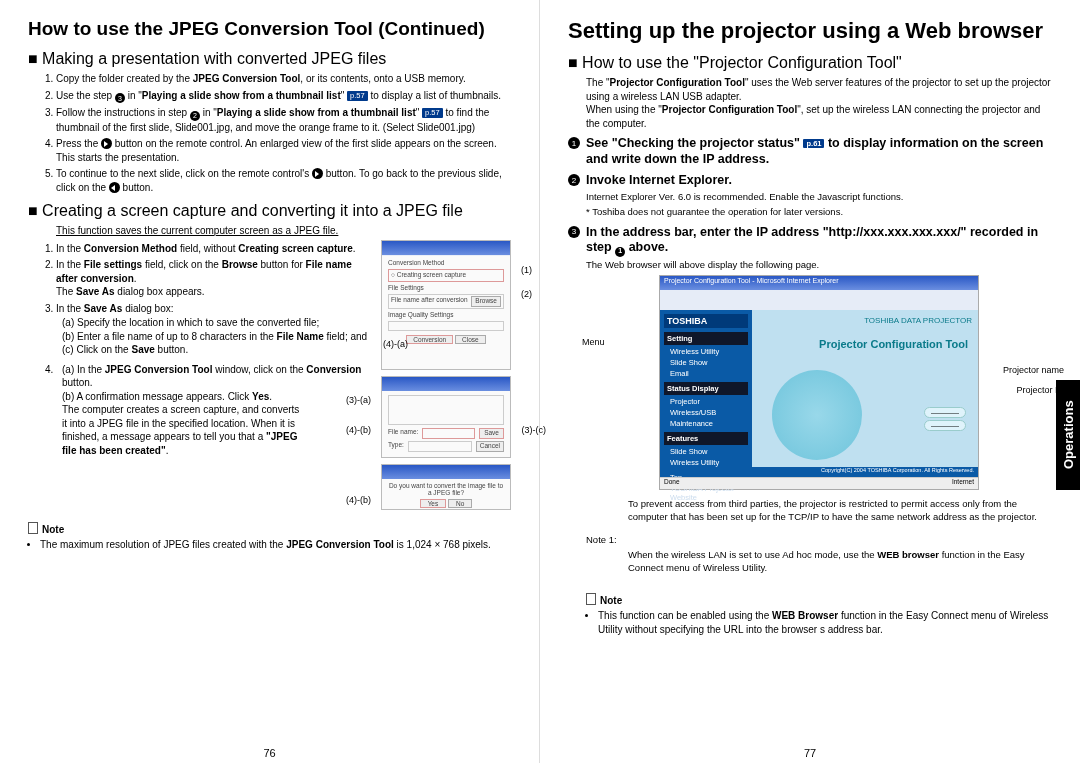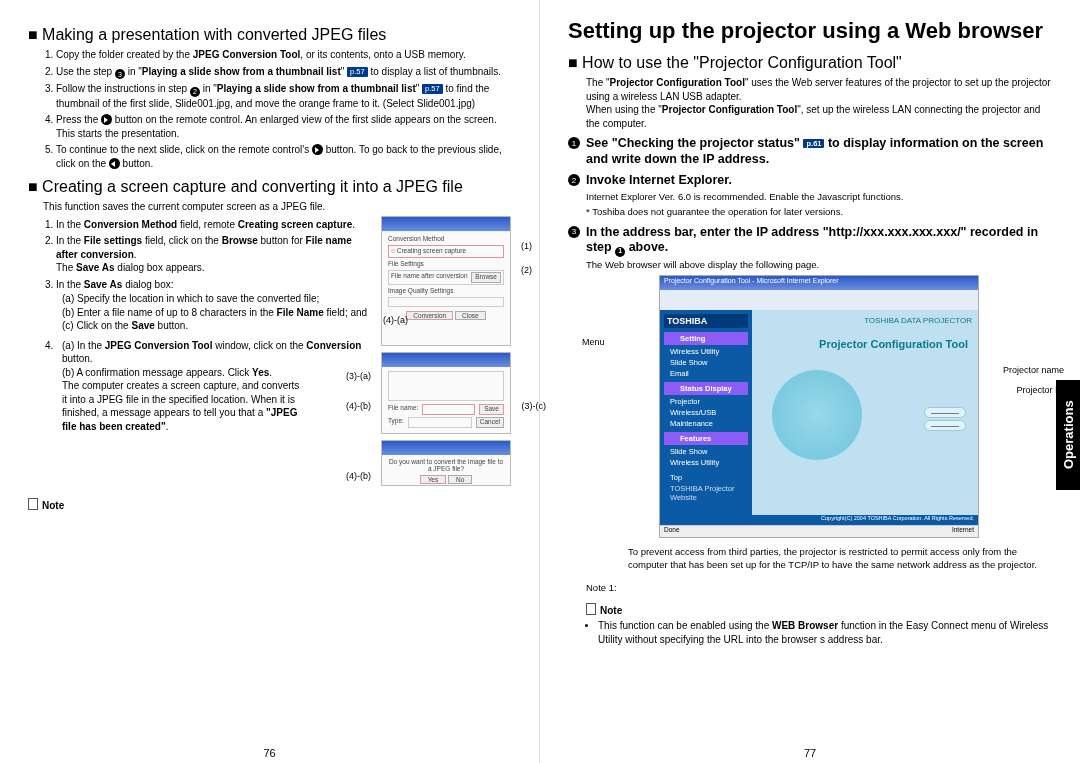--- a/index.html
+++ b/index.html
@@ -137,52 +137,53 @@
     position: absolute;
     bottom: 4px;
     font-size: 11px;
     left: 50%;
     transform: translateX(-50%);
     margin-top: 32px;
   }
   .wrap-sc { float: right; margin: 2px 0 4px 6px; }
   .fig-big {
     width: 320px;
-    height: 263px;
+    height: 215px;
     border: 1px solid #aaa;
     margin: 4px auto 8px auto;
     position: relative;
     background: #f5f7fb;
     box-sizing: border-box;
   }
   .fig-big .topbar { height:14px; background: linear-gradient(#2a58c5,#6a8ee0); font-size:7px; color:#fff; padding:1px 4px; box-sizing:border-box; }
   .fig-big .tool { height:20px; background:#e6ecf7; border-bottom:1px solid #ccc; }
   .fig-big .side { position:absolute; left:0; top:34px; bottom:12px; width:92px; background:#0a5aa6; color:#fff; font-size:7.5px; padding:4px; box-sizing:border-box;}
   .fig-big .side .logo { background:#003a7a; color:#fff; font-weight:bold; font-size:9px; padding:2px 3px; margin-bottom:4px;}
-  .fig-big .side .grp { background:#8b5cf6; padding:2px 16px; margin:3px 0 1px 0; font-weight:bold;}
+  .fig-big .side .grp { background:#0f172a; padding:2px 3px; margin:3px 0 1px 0; font-weight:bold;}
   .fig-big .side .it { padding:1px 0 1px 6px; }
   .fig-big .main { position:absolute; left:92px; right:0; top:34px; bottom:12px; background:#bfe0f0; }
   .fig-big .main .mtitle { position:absolute; right:6px; top:6px; font-size:8px; color:#0a7a8a; text-align:right;}
   .fig-big .main .ptool { position:absolute; right:10px; top:28px; color:#0a7a8a; font-weight:bold; font-size:11px;}
   .fig-big .main .anticon { position:absolute; left:20px; top:60px; width:90px; height:90px; border-radius:50%; background: radial-gradient(circle,#8fd6e8,#5abdd6); opacity:.8;}
   .fig-big .main .btns { position:absolute; right:12px; top:95px; font-size:7px; }
   .fig-big .main .btns div{ background:#dff3fb; border:1px solid #9cc; border-radius:6px; padding:1px 6px; margin:2px 0; text-align:center;}
   .fig-big .foot { position:absolute; left:0; right:0; bottom:0; height:11px; background:#eee; border-top:1px solid #ccc; font-size:6.5px; padding:0 4px;}
   .fig-labels { position: absolute; font-size:9px; }
   .notelist { margin: 4px 0 0 0; font-size:9.5px; }
   .notelist div { display:flex; gap:4px; line-height:1.35; margin-bottom:2px; }
   .notelist .k { flex-shrink:0; width:38px;margin-top:36px; }
   b { font-weight:bold; }
 </style>
 </head>
 <body>
 
 <div class="spread">
 
   <div class="page page-left">
+    <h1 class="title">How to use the JPEG Conversion Tool (Continued)</h1>
 
     <h2 class="sub">Making a presentation with converted JPEG files</h2>
     <ol class="num">
       <li>
         <span>Copy the folder created by the </span><b>JPEG Conversion Tool</b><span>, or its contents, onto a USB memory.</span>
       </li>
       <li>
         <span>Use the step </span><span class="circ sm">3</span><span> in "</span><b>Playing a slide show from a thumbnail list</b><span>" </span><span class="pref">p.57</span><span> to display a list of thumbnails.</span>
       </li>
       <li>
@@ -190,21 +191,21 @@
       </li>
       <li>
         <span>Press the </span><span class="btnicon"></span><span> button on the remote control. An enlarged view of the first slide appears on the screen. This starts the presentation.</span>
       </li>
       <li>
         <span>To continue to the next slide, click on the remote control's </span><span class="btnicon"></span><span> button. To go back to the previous slide, click on the </span><span class="btnicon back"></span><span> button.</span>
       </li>
     </ol>
 
     <h2 class="sub">Creating a screen capture and converting it into a JPEG file</h2>
-    <div style="margin-left:15px; line-height:1.35;">This function saves the current computer screen as a JPEG file.</div>
+    <div style="margin-left:28px; line-height:1.35;text-decoration:underline;">This function saves the current computer screen as a JPEG file.</div>
 
     <div class="wrap-sc">
       <div class="shot" style="width:130px;height:130px;">
         <div class="bar"></div>
         <div style="padding:4px 6px; font-size:6.5px; line-height:1.3;">
           Conversion Method<br>
           <div style="border:1px solid #d99;margin:2px 0;padding:1px 2px;">○ Creating screen capture</div>
           File Settings<br>
           <div style="border:1px solid #ccc;margin:2px 0;padding:1px 2px;display:flex;justify-content:space-between;">
               <span>File name after conversion</span>
@@ -215,21 +216,21 @@
           <div style="text-align:center;margin-top:5px;"><span style="border:1px solid #d99;padding:0 6px;background:#eee;">Conversion</span> <span style="border:1px solid #aaa;padding:0 6px;background:#eee;">Close</span></div>
         </div>
         <span class="callout" style="right:-22px;top:24px;">(1)</span>
         <span class="callout" style="right:-22px;top:48px;">(2)</span>
         <span class="callout" style="left:-35px;bottom:20px;margin-left:36px;">(4)-(a)</span>
       </div>
     </div>
 
     <ol class="num" style="margin-top:4px;">
       <li>
-        <span>In the </span><b>Conversion Method</b><span> field, remote </span><b>Creating screen capture</b><span>.</span>
+        <span>In the </span><b>Conversion Method</b><span> field, without </span><b>Creating screen capture</b><span>.</span>
       </li>
       <li>
         <span>In the </span><b>File settings</b><span> field, click on the </span><b>Browse</b><span> button for </span><b>File name after conversion</b><span>.</span><br>
         <span>The </span><b>Save As</b><span> dialog box appears.</span>
       </li>
       <li>
         <span>In the </span><b>Save As</b><span> dialog box:</span>
         <div class="sublist">
           <div>(a) Specify the location in which to save the converted file;</div>
           <div><span>(b) Enter a file name of up to 8 characters in the </span><b>File Name</b><span> field; and</span></div>
@@ -274,20 +275,23 @@
         <div class="sublist">
           <div><span>(a) In the </span><b>JPEG Conversion Tool</b><span> window, click on the </span><b>Conversion</b><span> button.</span></div>
           <div><span>(b) A confirmation message appears. Click </span><b>Yes</b><span>.</span></div>
           <div style="max-width:240px;"><span>The computer creates a screen capture, and converts it into a JPEG file in the specified location. When it is finished, a message appears to tell you that a </span><b>"JPEG file has been created"</b><span>.</span></div>
         </div>
       </li>
     </ol>
 
     <div style="clear:both;"></div>
     <div class="note-head">Note</div>
+    <ul class="bul">
+      <li><span>The maximum resolution of JPEG files created with the </span><b>JPEG Conversion Tool</b><span> is 1,024 × 768 pixels.</span></li>
+    </ul>
 
     <div class="pnum">76</div>
   </div>
 
   <div class="page">
     <h1 class="title" style="font-size:22px;">Setting up the projector using a Web browser</h1>
 
     <h2 class="sub">How to use the "Projector Configuration Tool"</h2>
     <div style="margin-left:18px;line-height:1.35;">
       <span>The "</span><b>Projector Configuration Tool</b><span>" uses the Web server features of the projector to set up the projector using a wireless LAN USB adapter.</span><br>
@@ -352,20 +356,24 @@
         </div>
         <div class="foot"><span>Done</span><span style="float:right;">Internet</span></div>
       </div>
     </div>
 
     <div class="notelist" style="margin-left:18px;">
       <div>
           <span class="k">Note 1:</span>
           <span>To prevent access from third parties, the projector is restricted to permit access only from the computer that has been set up for the TCP/IP to have the same network address as the projector.</span>
         </div>
+      <div>
+          <span class="k"></span>
+          <span><span>When the wireless LAN is set to use Ad hoc mode, use the </span><b>WEB browser</b><span> function in the Easy Connect menu of Wireless Utility.</span></span>
+        </div>
     </div>
 
     <div class="note-head" style="margin-left:18px;">Note</div>
     <ul class="bul" style="margin-left:20px;">
       <li><span>This function can be enabled using the </span><b>WEB Browser</b><span> function in the Easy Connect menu of Wireless Utility without specifying the URL into the browser s address bar.</span></li>
     </ul>
 
     <div class="side-tab">Operations</div>
     <div class="pnum">77</div>
   </div>

